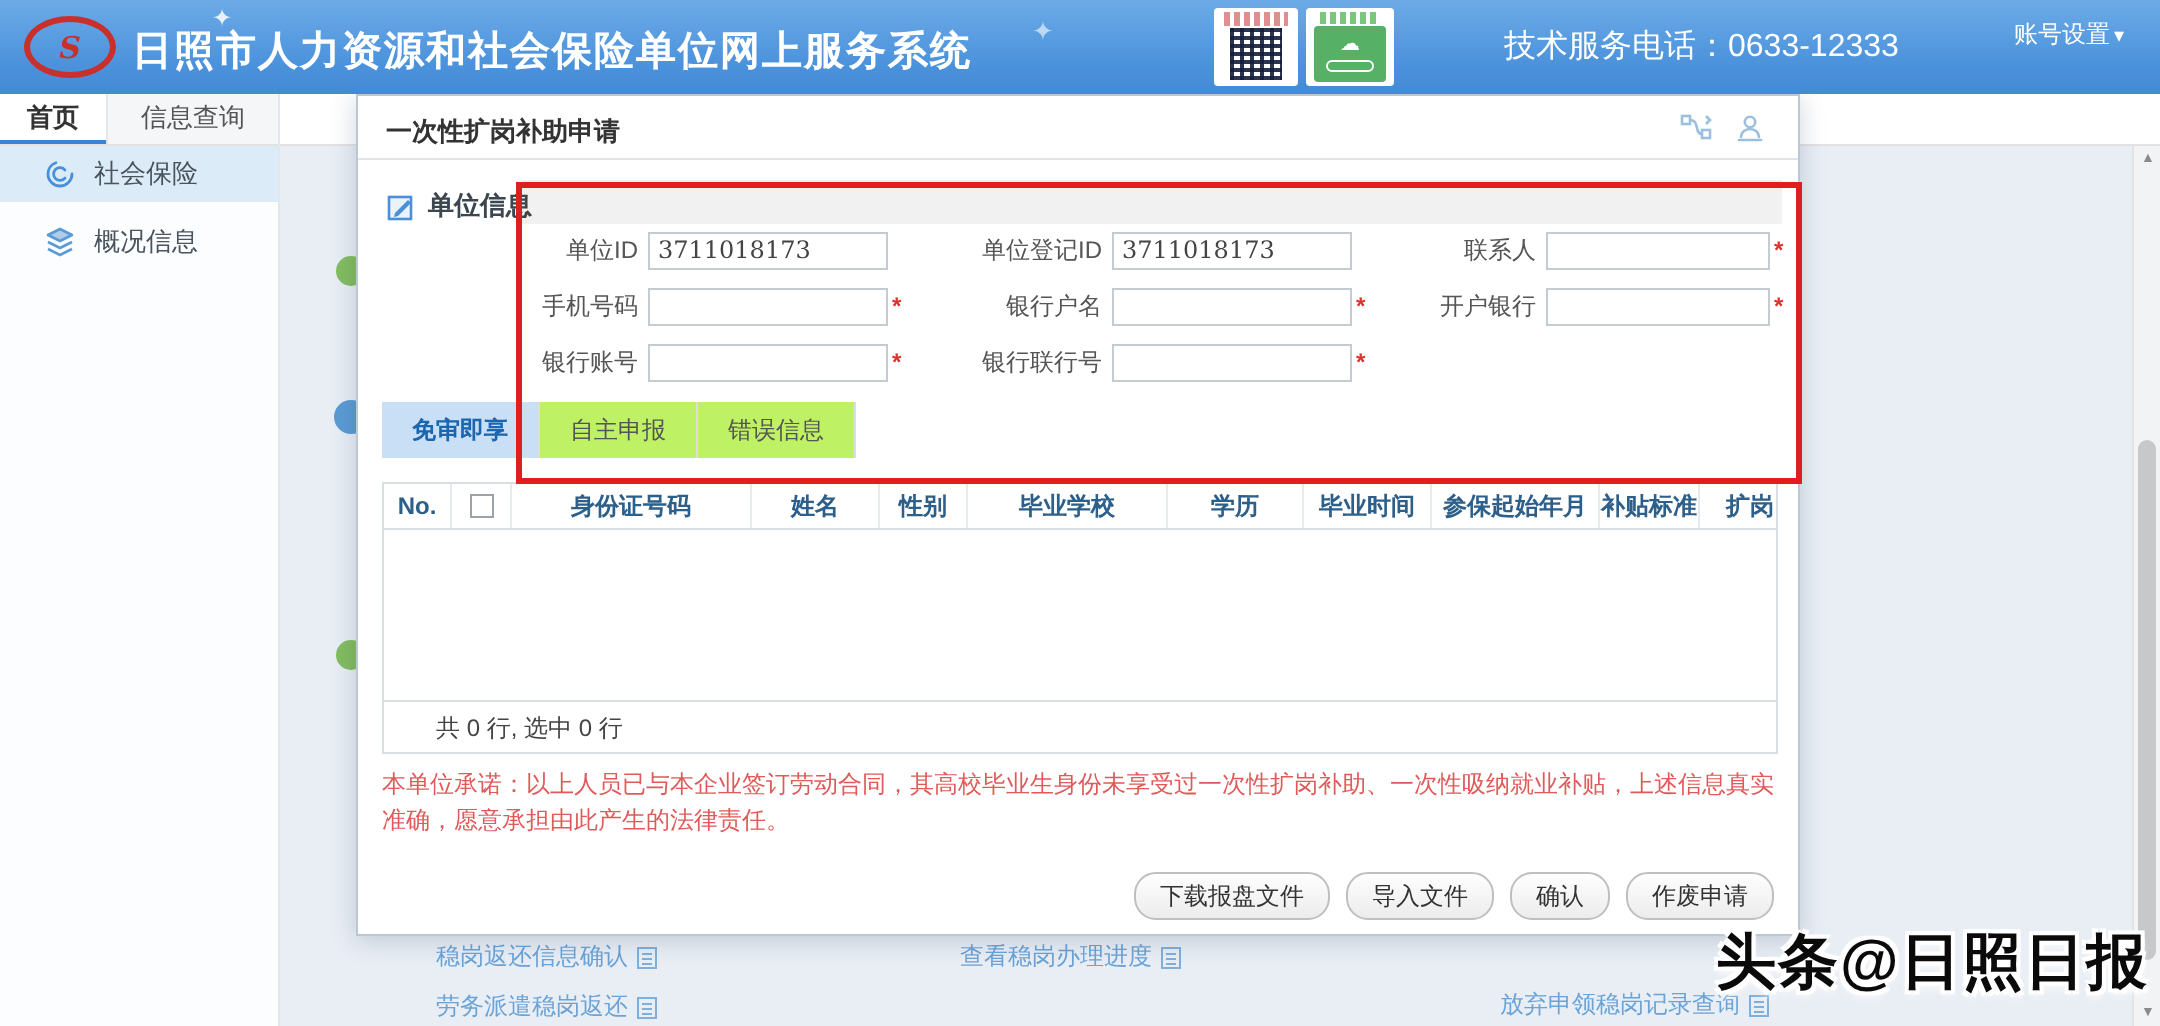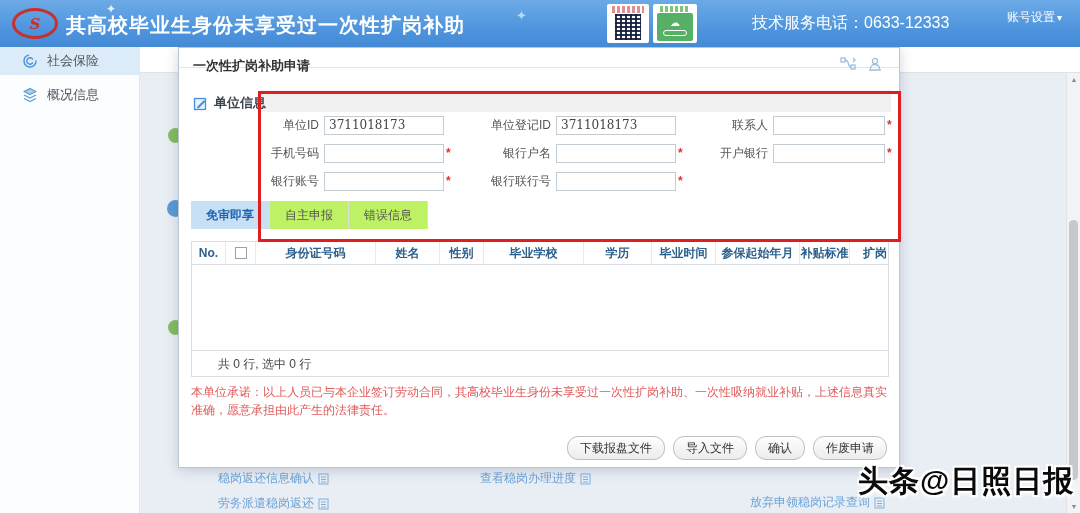--- a/index.html
+++ b/index.html
@@ -53,21 +53,21 @@
 
   
   .peek { position:absolute; border-radius:50%; z-index:1; }
   .peek1 { left:168px; top:128px; width:15px; height:15px; background:#83bd61; }
   .peek2 { left:167px; top:200px; width:17px; height:17px; background:#5b9bd5; }
   .peek3 { left:168px; top:320px; width:15px; height:15px; background:#83bd61; }
 
   
   .modal { position:absolute; left:178px; top:47px; width:722px; height:421px; background:#fff;
     border:1px solid #bcc7d1; box-shadow:0 2px 12px rgba(40,60,90,.22); z-index:2; }
-  .modal-titlebar { position:relative; height:20px; border-bottom:1px solid #dfe5ea; }
+  .modal-titlebar { position:relative; height:32px; border-bottom:1px solid #dfe5ea; }
   .modal-title { position:absolute; left:14px; top:9px; font-size:13px; font-weight:bold; color:#333; }
   .modal-icons { position:absolute; right:16px; top:8px; display:flex; gap:10px; }
   .modal-icons svg { cursor:pointer; }
 
   .section-head { position:absolute; left:14px; top:46px; display:flex; align-items:center; gap:6px; }
   .section-label { font-size:13px; font-weight:bold; color:#3c4650; }
   .gray-strip { position:absolute; left:82px; top:42px; width:630px; height:22px; background:#f1f1f1; }
 
   .anno-rect { position:absolute; left:79px; top:43px; width:643px; height:151px;
     border:3px solid #dd1f1f; z-index:6; pointer-events:none; }
@@ -140,21 +140,21 @@
 </style>
 </head>
 <body>
 
 <div class="app-header">
   <div class="logo">
     <span class="logo-mark">S</span>
   </div>
   <span class="sparkle sp1">✦</span>
   <span class="sparkle sp2">✦</span>
-  <div class="app-title">其高校毕业生身份未享受过一次性扩岗补助</div>
+  <div class="app-title">日照市人力资源和社会保险单位网上服务系统</div>
 
   <div class="badge badge-qr">
     <div class="qr-text"></div>
     <div class="qr-pix"></div>
   </div>
   <div class="badge badge-app">
     <div class="app-text"></div>
     <div class="app-green">
       <span class="cloud">☁</span>
       <span class="pill"></span>
@@ -167,20 +167,24 @@
   </div>
 </div>
 
 <div class="nav-band"></div>
 
 <div class="peek peek1"></div>
 <div class="peek peek2"></div>
 <div class="peek peek3"></div>
 
 <div class="sidebar">
+  <div class="side-tabs">
+    <div class="side-tab active">首页</div>
+    <div class="side-tab plain">信息查询</div>
+  </div>
   <div class="side-item active">
     <span class="icn">
       <svg width="16" height="16" viewBox="0 0 16 16">
           <g fill="none" stroke="#4a90d8" stroke-width="1.4" stroke-linecap="round">
             <circle cx="8" cy="8" r="6" stroke-dasharray="26 12"></circle>
             <path d="M10.5 6 A3.2 3.2 0 1 0 10.5 10"></path>
           </g>
         </svg>
     </span>
     <span>社会保险</span>

